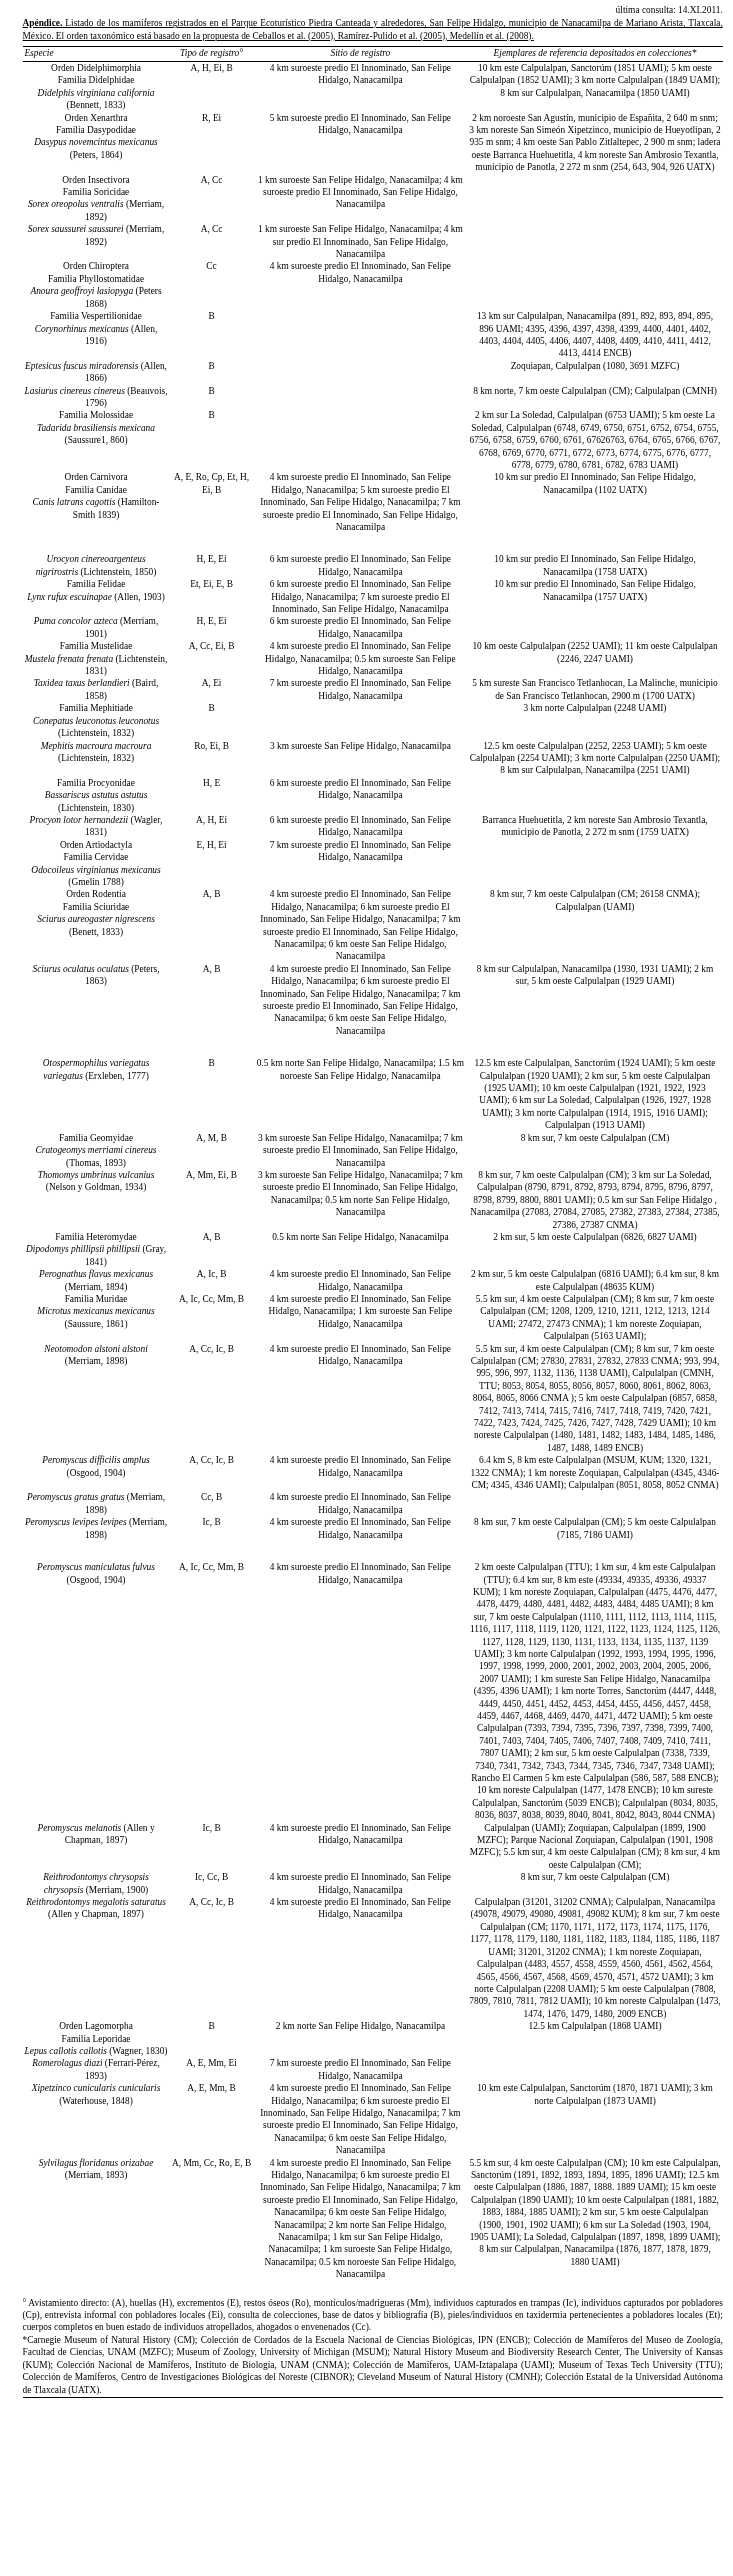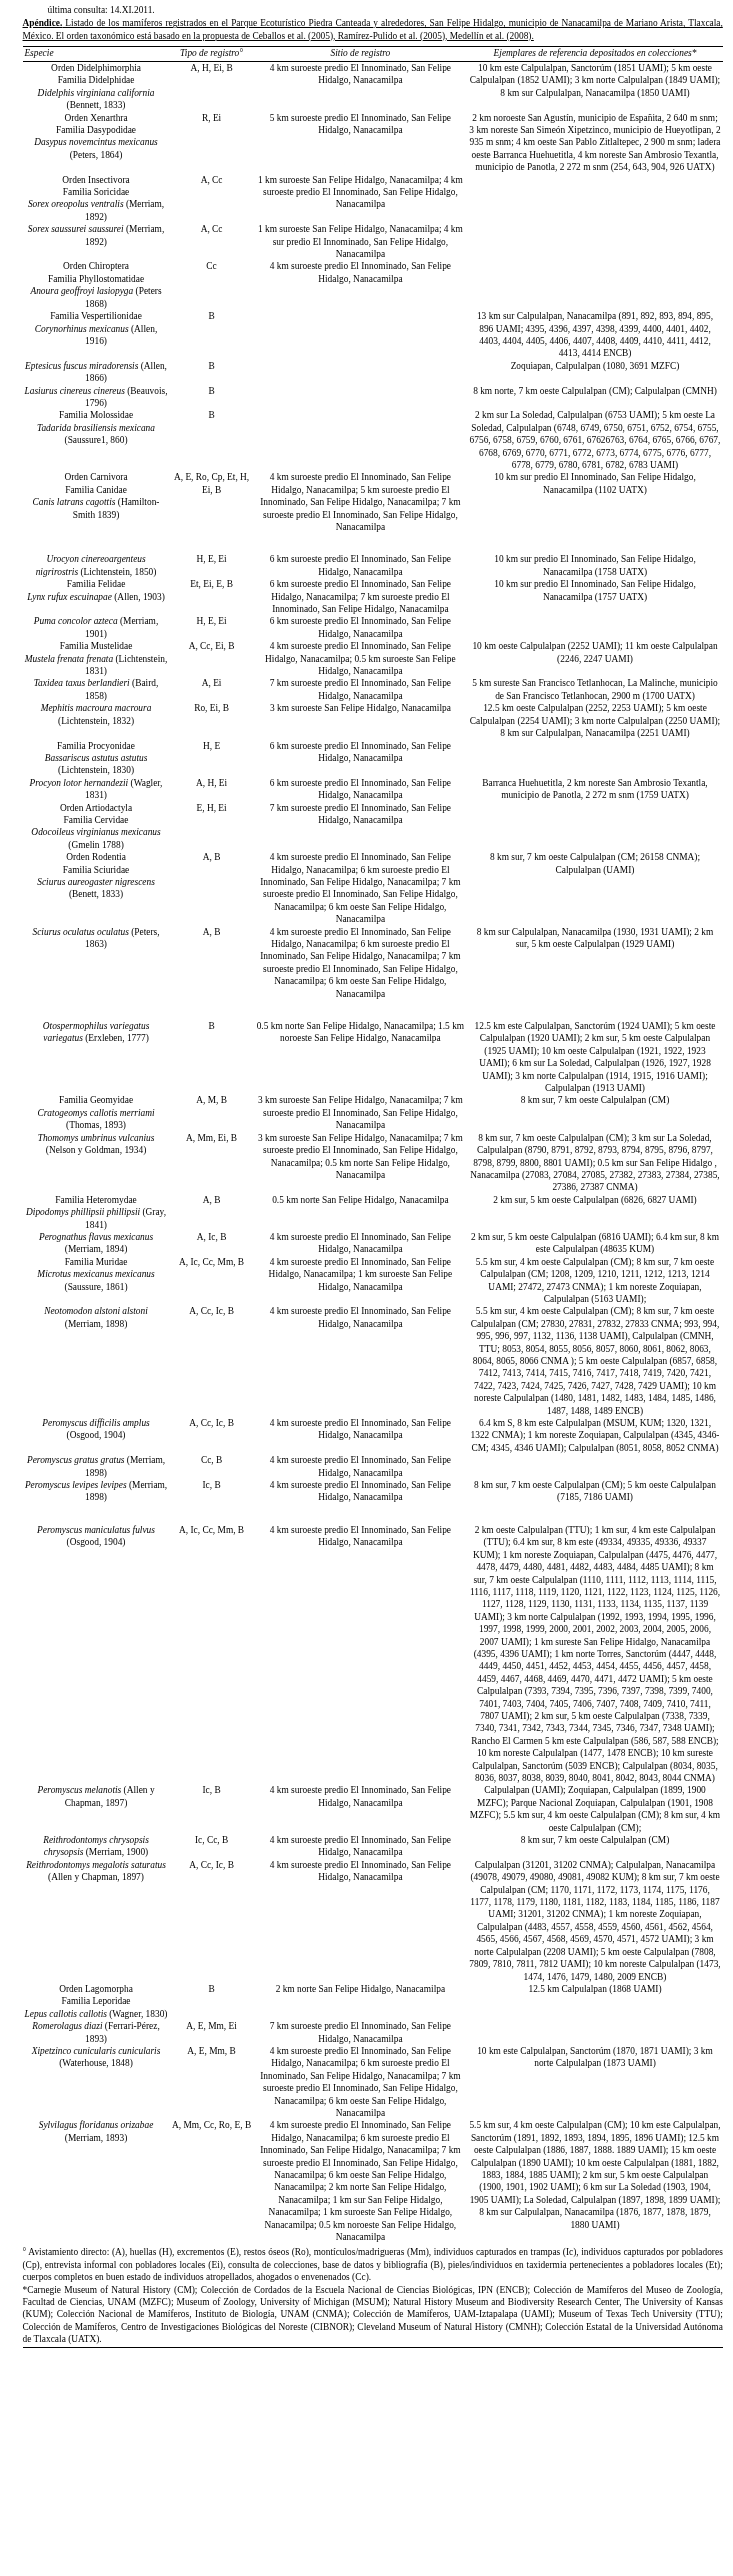--- a/index.html
+++ b/index.html
@@ -1,32 +1,32 @@
 <!DOCTYPE html>
 <html style="font-size:10px"><head>
 <meta charset="utf-8">
 <style>
   html,body { margin:0; padding:0; background:#fff; color:#000; }
   body { width:734px; font-family:"Liberation Serif","DejaVu Serif",serif; font-size:9.4px; line-height:1.32; }
   .page { padding:3.7px 11.2px 2.5px 22.5px; }
-  .consulta { margin:0 0 1.2px 0; padding-left:25px; }
+  .consulta { margin:0 0 1.2px 0; padding-left:25px;text-align:right; }
   .apendice { margin:0 0 3.7px 0; text-align:justify;text-decoration:underline; }
   .apendice b { font-weight:bold; }
   table.species { border-collapse:collapse; width:100%; border-top:1.9px solid #000; }
   table.species thead th {
     font-style:italic; font-weight:normal; text-align:center;
     border-bottom:1.2px solid #000; padding:0.6px 1.9px 1.2px 1.9px;
   }
   table.species thead th.h-especie { text-align:left; }
   table.species td { vertical-align:top; padding:0 1.9px; }
   td.c-especie { text-align:center; }
   td.c-tipo, td.c-sitio, td.c-ej { text-align:center; }
   tr.gap td { padding-top:20px; }
   .sp { margin:0; }
-  .footnotes { margin-top:3px; border-bottom:1.9px solid #000; padding-bottom:1.2px; }
+  .footnotes { margin-top:16px; border-bottom:1.9px solid #000; padding-bottom:1.2px; }
   .fn { margin:0; text-align:justify; }
 </style>
 </head>
 <body>
 
 <div class="page">
 
   <p class="consulta">
     <span>última consulta: 14.XI.2011.</span>
   </p>
@@ -180,20 +180,29 @@
         <tr>
           <td class="c-especie">
             <div class="sp"><i>Taxidea taxus berlandieri</i><span> (Baird, 1858)</span></div>
           </td>
           <td class="c-tipo">A, Ei</td>
           <td class="c-sitio">7 km suroeste predio El Innominado, San Felipe Hidalgo, Nanacamilpa</td>
           <td class="c-ej">5 km sureste San Francisco Tetlanhocan, La Malinche, municipio de San Francisco Tetlanhocan, 2900 m (1700 UATX)</td>
         </tr>
         <tr>
           <td class="c-especie">
+            <div class="sp"><span>Familia Mephitiade</span></div>
+            <div class="sp"><i>Conepatus leuconotus leuconotus</i><span> (Lichtenstein, 1832)</span></div>
+          </td>
+          <td class="c-tipo">B</td>
+          <td class="c-sitio"></td>
+          <td class="c-ej">3 km norte Calpulalpan (2248 UAMI)</td>
+        </tr>
+        <tr>
+          <td class="c-especie">
             <div class="sp"><i>Mephitis macroura macroura</i><span> (Lichtenstein, 1832)</span></div>
           </td>
           <td class="c-tipo">Ro, Ei, B</td>
           <td class="c-sitio">3 km suroeste San Felipe Hidalgo, Nanacamilpa</td>
           <td class="c-ej">12.5 km oeste Calpulalpan (2252, 2253 UAMI); 5 km oeste Calpulalpan (2254 UAMI); 3 km norte Calpulalpan (2250 UAMI); 8 km sur Calpulalpan, Nanacamilpa (2251 UAMI)</td>
         </tr>
         <tr>
           <td class="c-especie">
             <div class="sp"><span>Familia Procyonidae</span></div>
             <div class="sp"><i>Bassariscus astutus astutus</i><span> (Lichtenstein, 1830)</span></div>
@@ -242,21 +251,21 @@
           <td class="c-especie">
             <div class="sp"><i>Otospermophilus variegatus variegatus</i><span> (Erxleben, 1777)</span></div>
           </td>
           <td class="c-tipo">B</td>
           <td class="c-sitio">0.5 km norte San Felipe Hidalgo, Nanacamilpa; 1.5 km noroeste San Felipe Hidalgo, Nanacamilpa</td>
           <td class="c-ej">12.5 km este Calpulalpan, Sanctorúm (1924 UAMI); 5 km oeste Calpulalpan (1920 UAMI); 2 km sur, 5 km oeste Calpulalpan (1925 UAMI); 10 km oeste Calpulalpan (1921, 1922, 1923 UAMI); 6 km sur La Soledad, Calpulalpan (1926, 1927, 1928 UAMI); 3 km norte Calpulalpan (1914, 1915, 1916 UAMI); Calpulalpan (1913 UAMI)</td>
         </tr>
         <tr>
           <td class="c-especie">
             <div class="sp"><span>Familia Geomyidae</span></div>
-            <div class="sp"><i>Cratogeomys callotis merriami</i><span> (Thomas, 1893)</span></div>
+            <div class="sp"><i>Cratogeomys merriami cinereus</i><span> (Thomas, 1893)</span></div>
           </td>
           <td class="c-tipo">A, M, B</td>
           <td class="c-sitio">3 km suroeste San Felipe Hidalgo, Nanacamilpa; 7 km suroeste predio El Innominado, San Felipe Hidalgo, Nanacamilpa</td>
           <td class="c-ej">8 km sur, 7 km oeste Calpulalpan (CM)</td>
         </tr>
         <tr>
           <td class="c-especie">
             <div class="sp"><i>Thomomys umbrinus vulcanius</i><span> (Nelson y Goldman, 1934)</span></div>
           </td>
           <td class="c-tipo">A, Mm, Ei, B</td>

